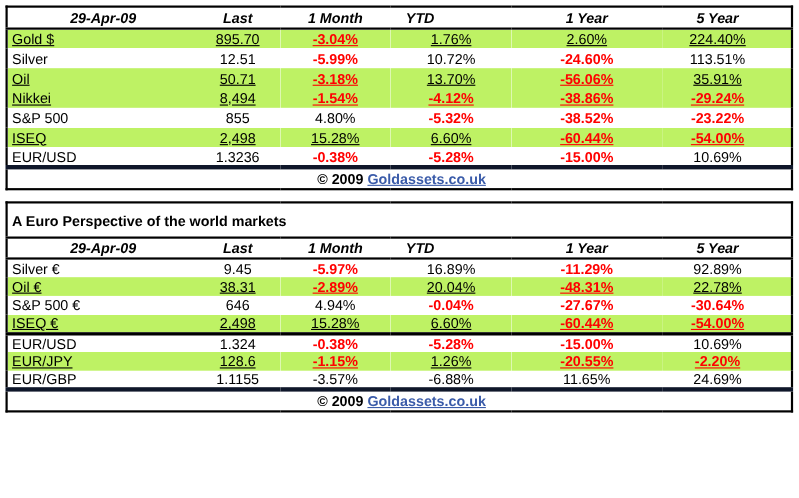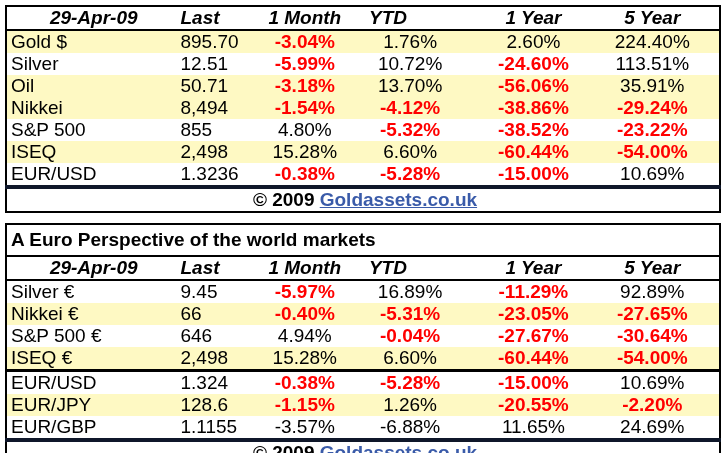--- a/index.html
+++ b/index.html
@@ -7,47 +7,47 @@
   body {
     width: 726px; height: 453px; overflow: hidden;
     background: #ffffff; color: #000;
     font-family: "Liberation Sans", "DejaVu Sans", sans-serif;
   }
   .wrap { padding: 5px 5px 0 5px; }
 
   table.mkt {
     border-collapse: collapse; table-layout: fixed;
     width: 716px; border: 2px solid #000;
-    font-size: 19px;
+    font-size: 13px;
   }
   #table2 { margin-top: 10px; }
 
   th, td { padding: 0; vertical-align: middle; white-space: nowrap; overflow: hidden; }
 
   tr.hdr th {
     font-weight: bold; font-style: italic;
     height: 20px; border-bottom: 2px solid #000;
   }
   #table2 tr.hdr th { height: 19px; }
   tr.hdr th.label { text-align: center; }
 
   .title-row th {
     font-weight: bold; font-style: normal; text-align: left;
     padding-left: 4px; height: 32px; border-bottom: 2px solid #000;
   }
 
   td.label { text-align: left; padding-left: 4px; font-weight: normal; }
-  th.num, td.num { text-align: left; padding-right: 3px; }
+  th.num, td.num { text-align: center; padding-right: 3px; }
   th.pct, td.pct { text-align: center; }
   .mkt tr.hdr th:last-child, .mkt tbody td:last-child { padding-right: 16px; }
 
   tbody td { height: 18px; }
   #table2 tbody td { height: 17px; }
 
-  tr.shaded td { background: #fef9c3; }
+  tr.shaded td { background: #bef264; text-decoration: underline; }
   .neg { color: #FF0000; font-weight: bold; }
 
   tbody.fx tr:first-child td { border-top: 3px solid #000; }
 
   tfoot td {
     border-top: 4px solid #0f172a; height: 20px;
     font-weight: bold; text-align: center; padding-left: 4px;
   }
   a.site-link { color: #3A5BA9; text-decoration: underline; font-weight: bold; cursor: pointer; }
 </style>
@@ -168,26 +168,26 @@
     <tbody id="t2-body">
         <tr>
           <td class="label">Silver €</td>
           <td class="num">9.45</td>
           <td class="pct neg">-5.97%</td>
           <td class="pct">16.89%</td>
           <td class="pct neg">-11.29%</td>
           <td class="pct">92.89%</td>
         </tr>
         <tr class="shaded">
-          <td class="label">Nikkei €</td>
-          <td class="num">66</td>
-          <td class="pct neg">-0.40%</td>
-          <td class="pct neg">-5.31%</td>
-          <td class="pct neg">-23.05%</td>
-          <td class="pct neg">-27.65%</td>
+          <td class="label">Oil €</td>
+          <td class="num">38.31</td>
+          <td class="pct neg">-2.89%</td>
+          <td class="pct">20.04%</td>
+          <td class="pct neg">-48.31%</td>
+          <td class="pct">22.78%</td>
         </tr>
         <tr>
           <td class="label">S&amp;P 500 €</td>
           <td class="num">646</td>
           <td class="pct">4.94%</td>
           <td class="pct neg">-0.04%</td>
           <td class="pct neg">-27.67%</td>
           <td class="pct neg">-30.64%</td>
         </tr>
         <tr class="shaded">

